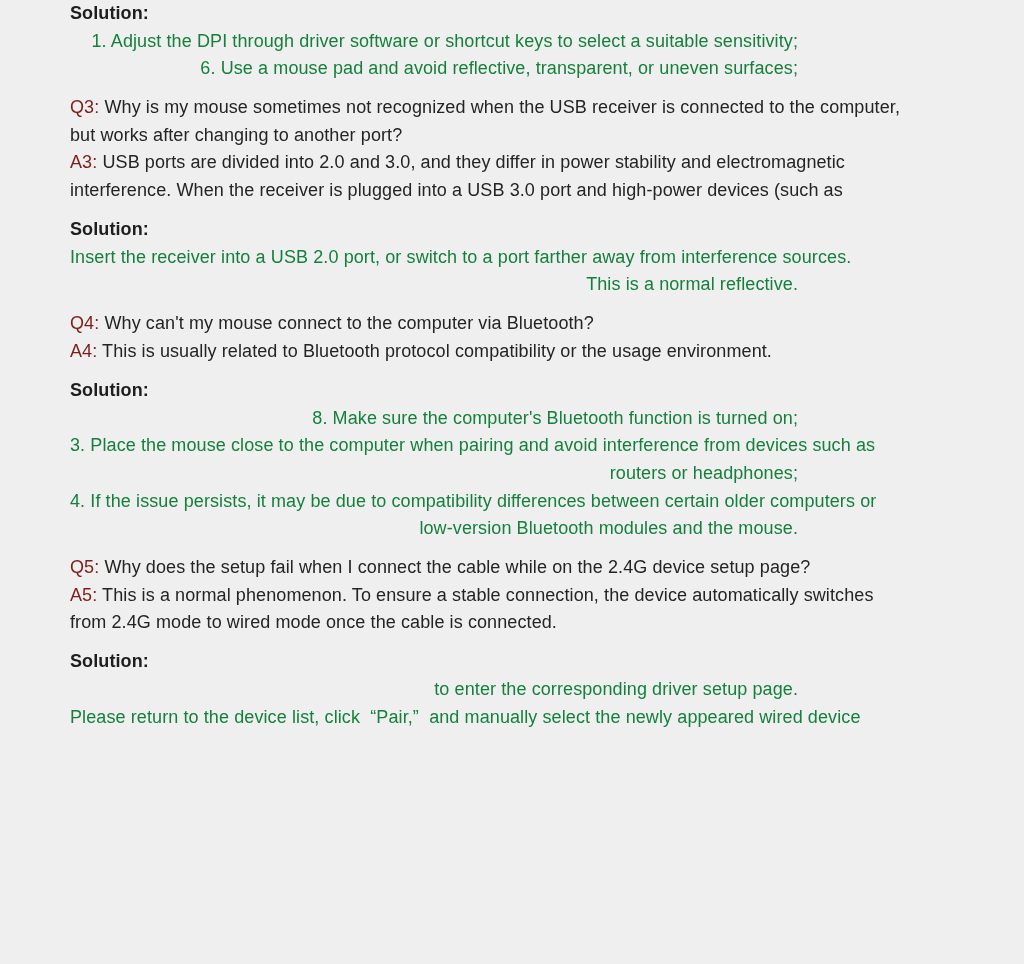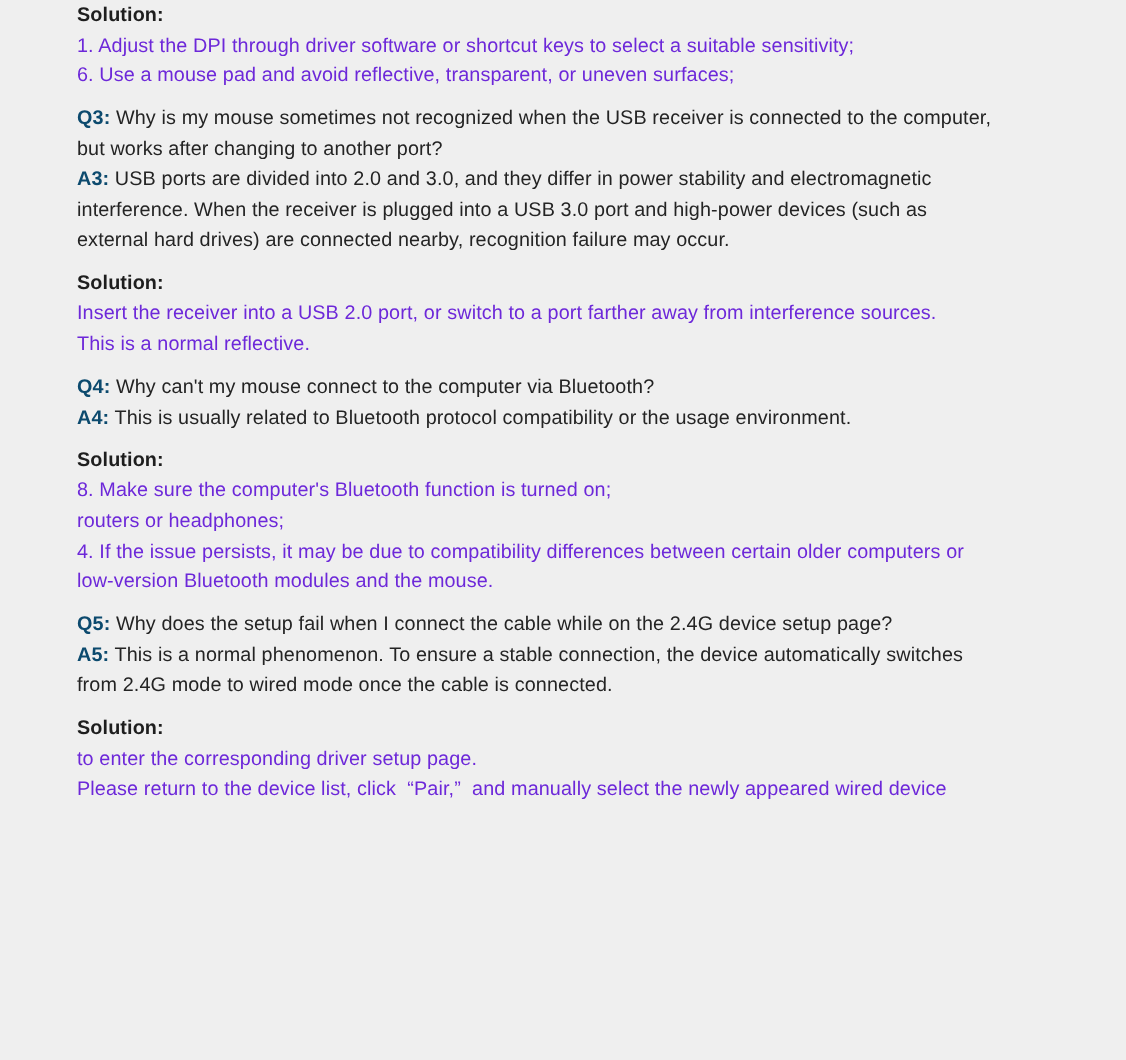--- a/index.html
+++ b/index.html
@@ -25,59 +25,60 @@
     font-size: 18px;
     line-height: 27.6px;
     letter-spacing: 0.1px;
     white-space: pre;
   }
   .heading {
     font-weight: 700;
     color: #1e1e1e;
   }
   .gray {
-    color: #6d28d9;
+    color: #15803d;
+    text-align: right;
   }
   .dark {
     color: #242424;
   }
   .prefix {
-    font-weight: 700;
-    color: #0c4a6e;
+    font-weight: 400;
+    color: #7f1d1d;
   }
 </style>
 </head>
 <body>
 
 <div class="page">
   <main class="content" id="content">
       <section class="block">
         <div class="line heading">Solution:</div>
         <div class="line gray">1. Adjust the DPI through driver software or shortcut keys to select a suitable sensitivity;</div>
         <div class="line gray">6. Use a mouse pad and avoid reflective, transparent, or uneven surfaces;</div>
       </section>
       <section class="block">
         <div class="line dark"><span class="prefix">Q3:</span> Why is my mouse sometimes not recognized when the USB receiver is connected to the computer,</div>
         <div class="line dark">but works after changing to another port?</div>
         <div class="line dark"><span class="prefix">A3:</span> USB ports are divided into 2.0 and 3.0, and they differ in power stability and electromagnetic</div>
         <div class="line dark">interference. When the receiver is plugged into a USB 3.0 port and high-power devices (such as</div>
-        <div class="line dark">external hard drives) are connected nearby, recognition failure may occur.</div>
       </section>
       <section class="block">
         <div class="line heading">Solution:</div>
         <div class="line gray">Insert the receiver into a USB 2.0 port, or switch to a port farther away from interference sources.</div>
         <div class="line gray">This is a normal reflective.</div>
       </section>
       <section class="block">
         <div class="line dark"><span class="prefix">Q4:</span> Why can't my mouse connect to the computer via Bluetooth?</div>
         <div class="line dark"><span class="prefix">A4:</span> This is usually related to Bluetooth protocol compatibility or the usage environment.</div>
       </section>
       <section class="block">
         <div class="line heading">Solution:</div>
         <div class="line gray">8. Make sure the computer's Bluetooth function is turned on;</div>
+        <div class="line gray">3. Place the mouse close to the computer when pairing and avoid interference from devices such as</div>
         <div class="line gray">routers or headphones;</div>
         <div class="line gray">4. If the issue persists, it may be due to compatibility differences between certain older computers or</div>
         <div class="line gray">low-version Bluetooth modules and the mouse.</div>
       </section>
       <section class="block">
         <div class="line dark"><span class="prefix">Q5:</span> Why does the setup fail when I connect the cable while on the 2.4G device setup page?</div>
         <div class="line dark"><span class="prefix">A5:</span> This is a normal phenomenon. To ensure a stable connection, the device automatically switches</div>
         <div class="line dark">from 2.4G mode to wired mode once the cable is connected.</div>
       </section>
       <section class="block">

